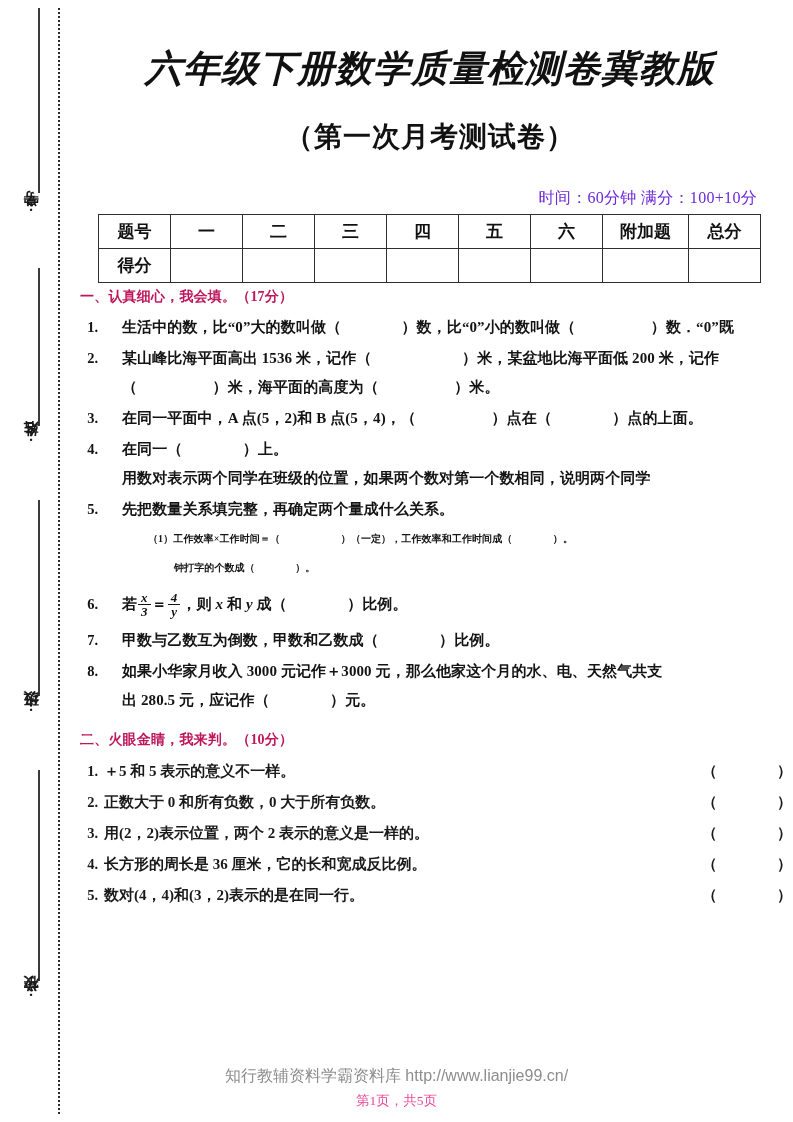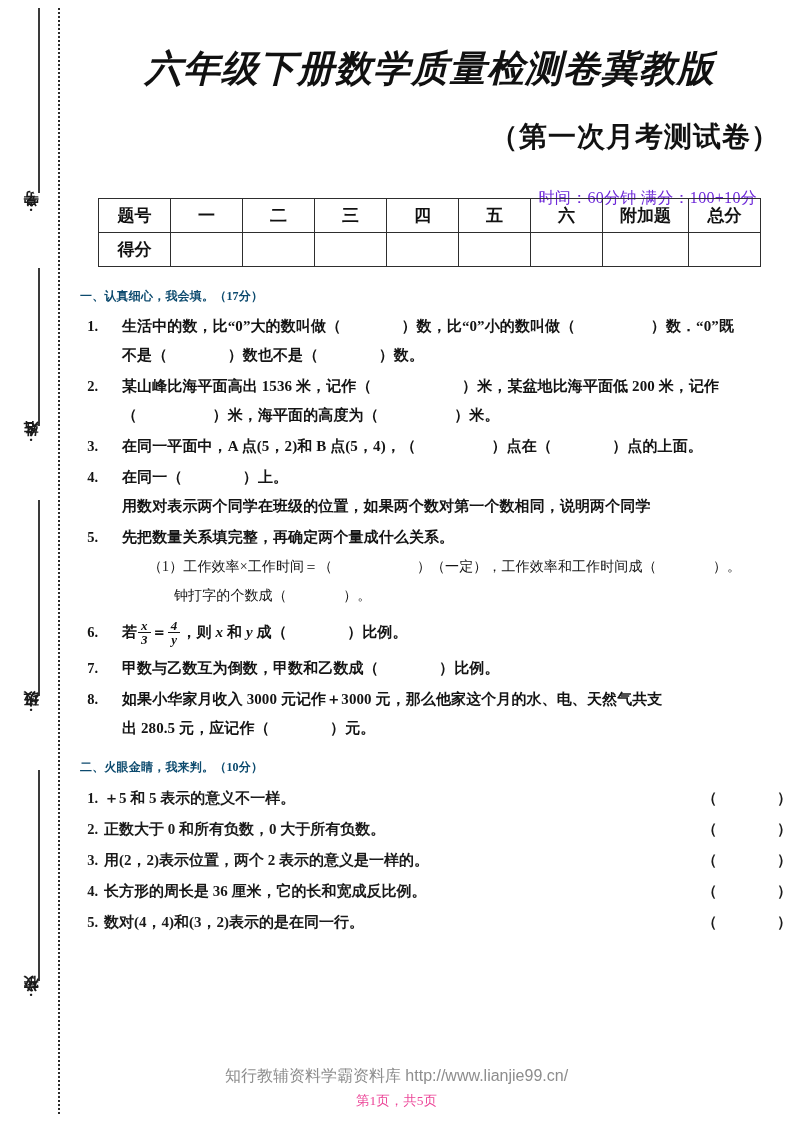--- a/index.html
+++ b/index.html
@@ -63,42 +63,42 @@
     font-size: 37px;
     letter-spacing: 1px;
     color: #111;
     white-space: nowrap;
     font-style: italic;
   }
   .title-sub {
     position: absolute;
     left: 80px; top: 118px;
     width: 700px;
-    text-align: right;
+    text-align: center;
     font-family: "Liberation Serif", "DejaVu Serif", serif;
     font-weight: 700;
     font-size: 28px;
     letter-spacing: 1px;
     color: #111;
     white-space: nowrap;
   }
   .meta-line {
     position: absolute;
     right: 36px; top: 188px;
     font-size: 16px;
     font-weight: 400;
     letter-spacing: 0.3px;
     color: #6d28d9;
     white-space: nowrap;
   }
 
   
   .score-table {
     position: absolute;
-    left: 98px; top: 198px;
+    left: 98px; top: 214px;
     width: 663px;
     border-collapse: collapse;
     table-layout: fixed;
   }
   .score-table td {
     border: 1.3px solid #2e2e2e;
     height: 34px;
     text-align: center;
     vertical-align: middle;
     font-size: 17px;
@@ -110,23 +110,23 @@
   .score-table td.c-extra { width: 86px; }
   .score-table td.c-total { width: 72px; }
 
   
   .content {
     position: absolute;
     left: 80px; top: 288px;
     width: 700px;
   }
   .sec-head {
-    font-size: 12px;
-    font-weight: 700;
-    color: #0c4a6e;
+    font-size: 14px;
+    font-weight: 700;
+    color: #be185d;
     letter-spacing: 0.2px;
     margin: 0 0 7px 0;
     white-space: nowrap;
   }
   .sec-two { margin-top: 16px; }
 
   .q {
     display: flex;
     align-items: flex-start;
     margin: 0 0 2px 0;
@@ -144,22 +144,22 @@
   }
   .q-body {
     flex: 1 1 auto;
     font-weight: 700;
     font-size: 15px;
     letter-spacing: 0.1px;
     margin-left: 18px;
   }
   .sub {
     padding-left: 26px;
-    font-weight: 400;
-    font-size: 14px;
+    font-weight: 700;
+    font-size: 10px;
   }
   .sub-cont { padding-left: 52px; }
 
   
   .tf {
     display: flex;
     align-items: baseline;
     font-size: 15px;
     line-height: 31px;
   }
@@ -262,21 +262,20 @@
   </table>
 
   <div class="content">
 
     <div class="sec-head">一、认真细心，我会填。（17分）</div>
 
     <div class="q">
       <div class="q-num">1.</div>
       <div class="q-body">
         <div>生活中的数，比“0”大的数叫做（　　　　）数，比“0”小的数叫做（　　　　　）数．“0”既</div>
-        <div>不是（　　　　）数也不是（　　　　）数。</div>
       </div>
     </div>
 
     <div class="q">
       <div class="q-num">2.</div>
       <div class="q-body">
         <div>某山峰比海平面高出 1536 米，记作（　　　　　　）米，某盆地比海平面低 200 米，记作</div>
         <div>（　　　　　）米，海平面的高度为（　　　　　）米。</div>
       </div>
     </div>

